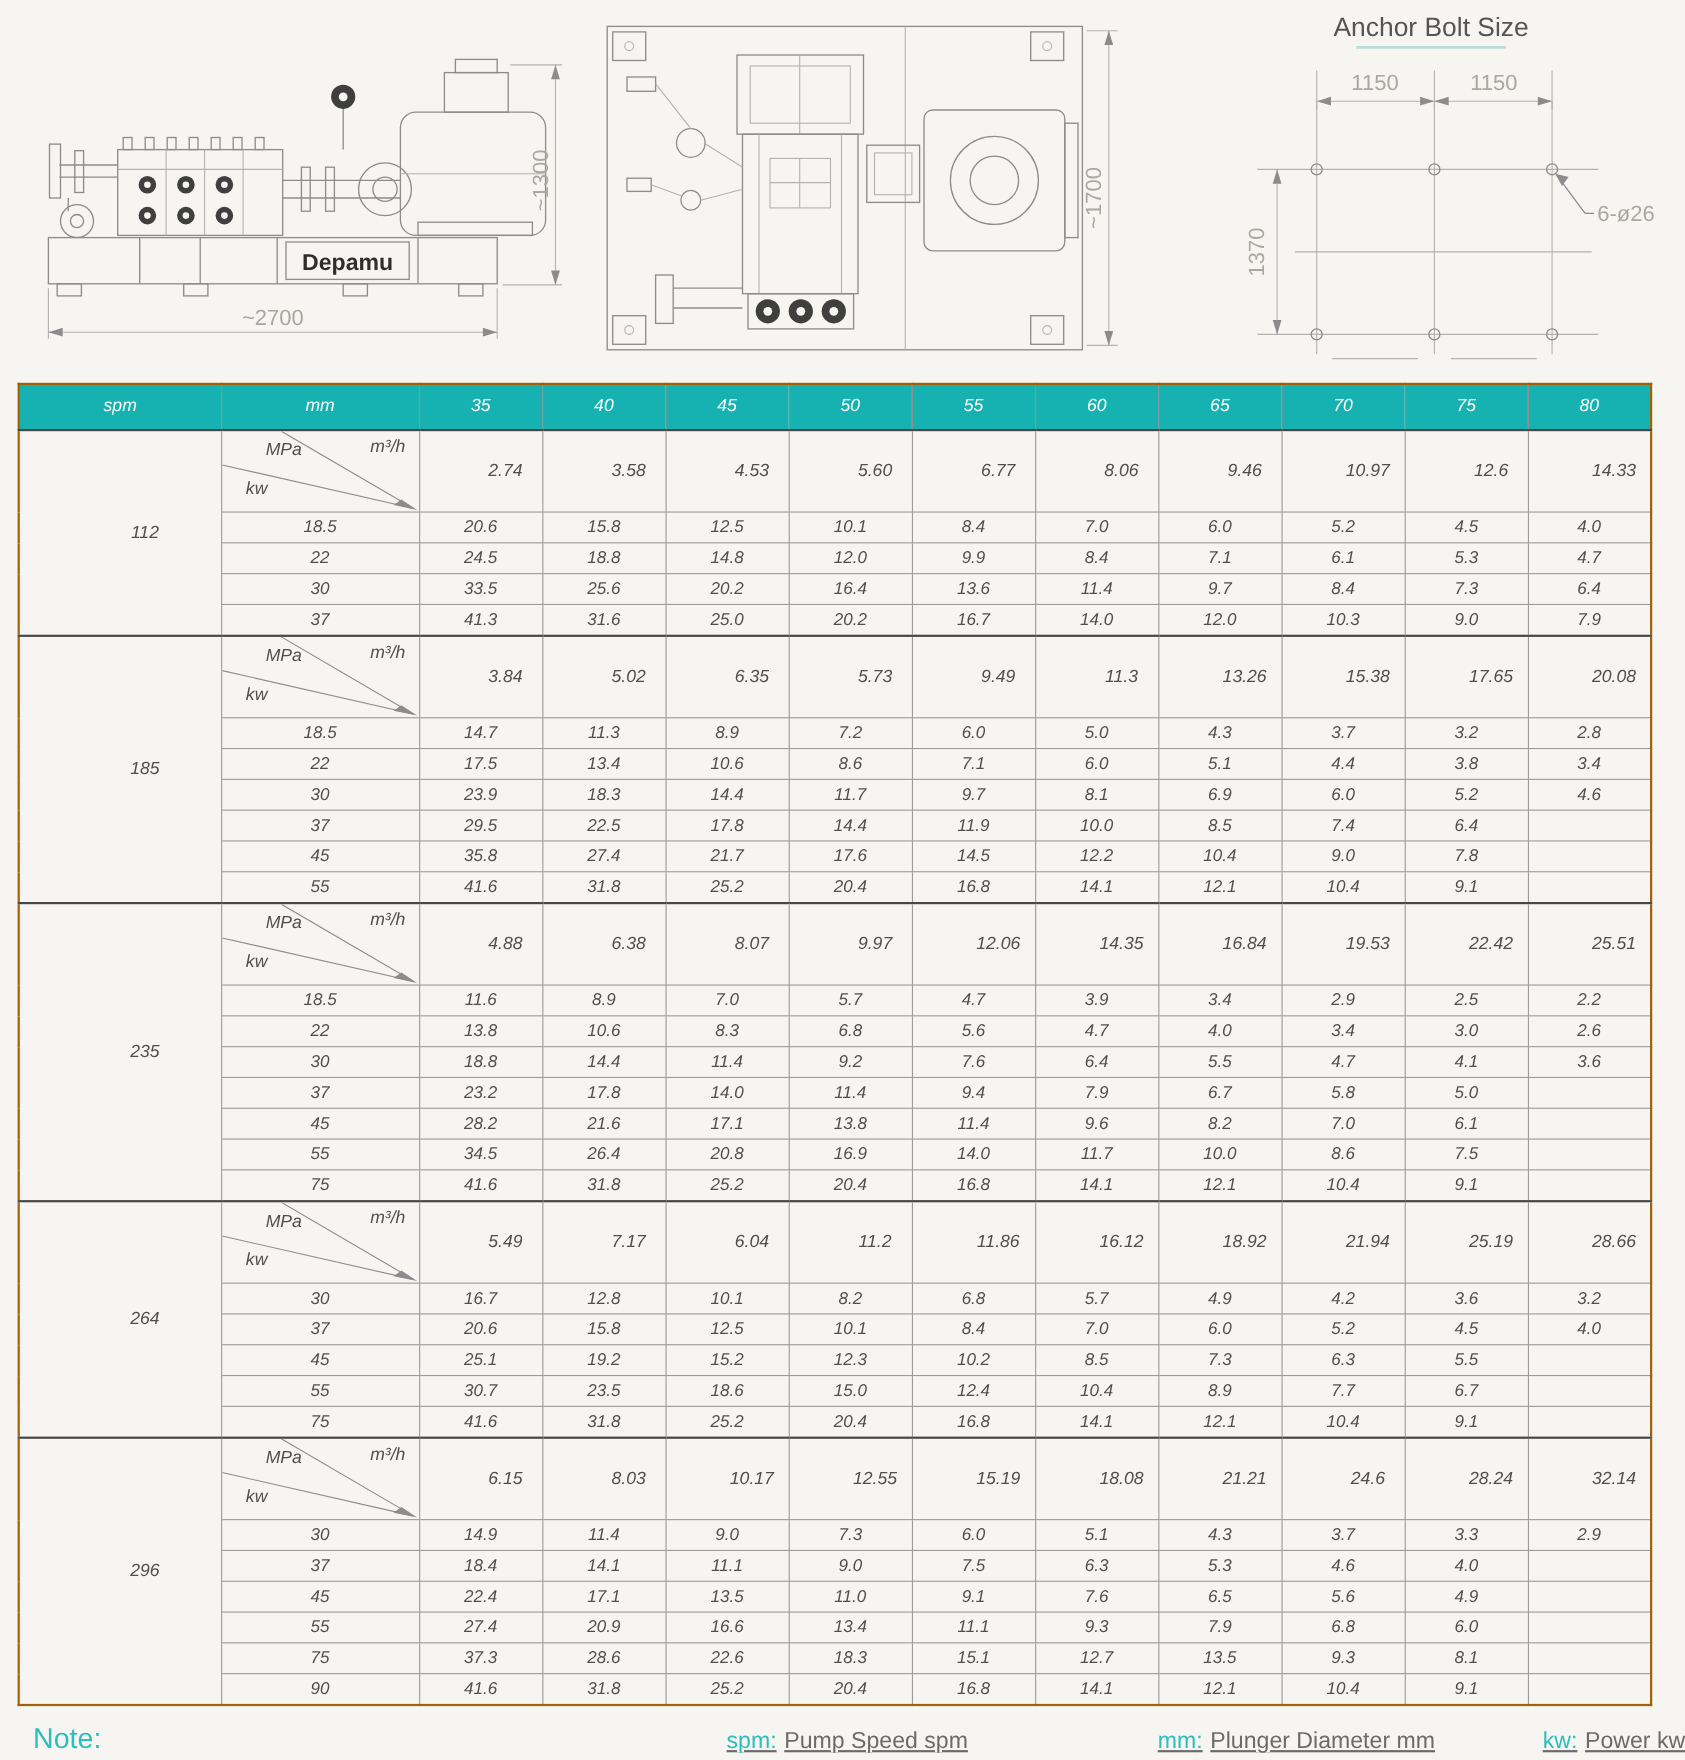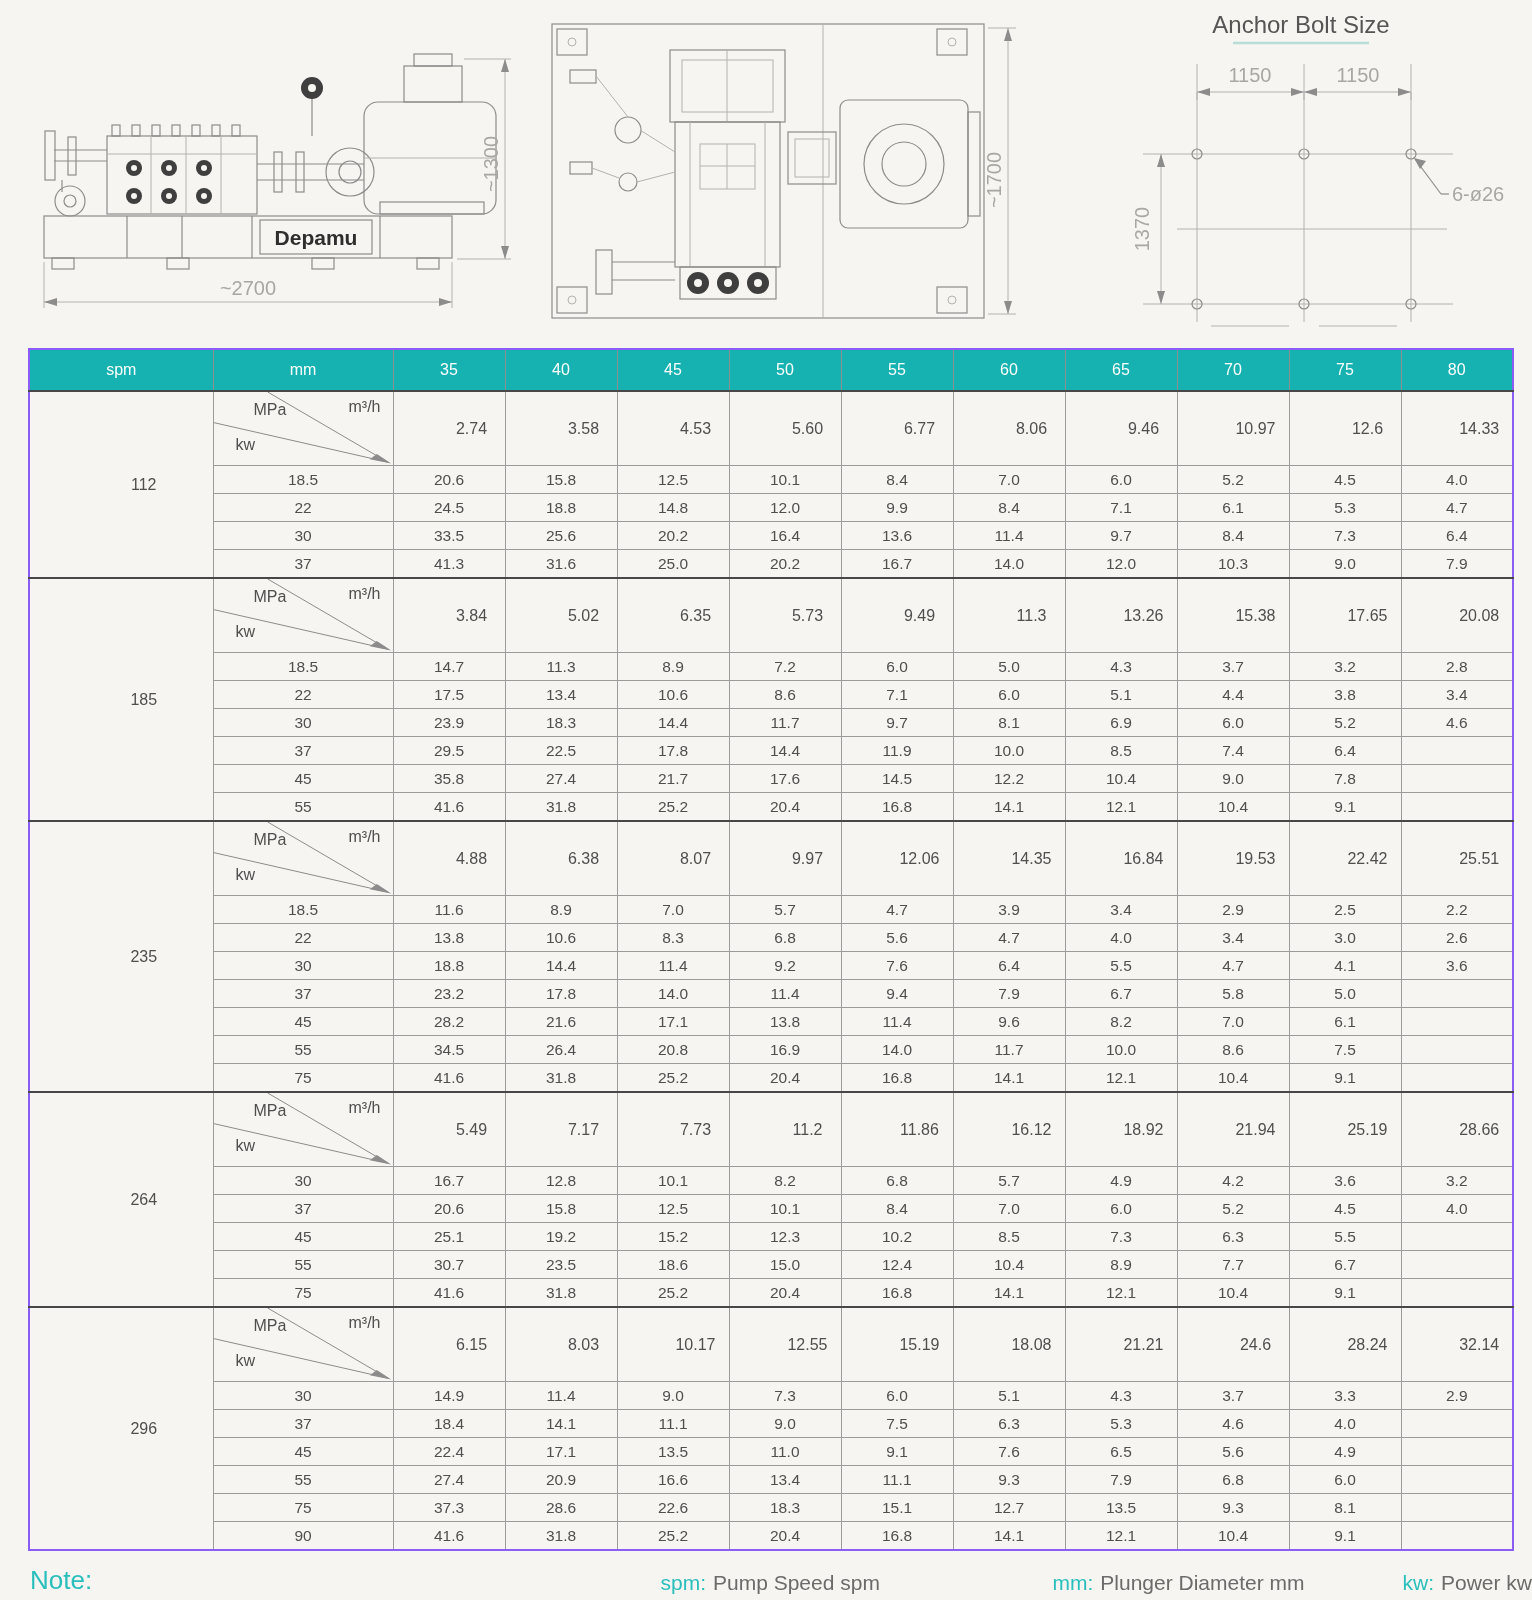--- a/index.html
+++ b/index.html
@@ -13,22 +13,23 @@
   .drawings{position:relative;width:1532px;height:348px;}
   .drawings svg{position:absolute;}
   .ln{stroke:#8c8c8c;stroke-width:1.2;fill:none;}
   .lt{stroke:#b4b2ae;stroke-width:1;fill:none;}
   .dimtxt{fill:#a9a7a2;font-size:20px;}
   .dkfill{fill:#3f3f3f;}
   .arw{fill:#8c8c8c;}
   
   table.spec{
     border-collapse:collapse;table-layout:fixed;
-    margin-left:28px;width:1484px;
-    border:2px solid #8b5cf6;
+    margin-left:16px;width:1484px;
+    border:2px solid #a16207;
+    font-style:italic;
   }
   .spec col.c-spm{width:184px;}
   .spec col.c-mm{width:180px;}
   .spec col.c-d{width:112px;}
   .spec th{
     background:#16b2b2;color:#fdfdfd;font-weight:normal;
     font-size:16px;height:38px;border:1px solid #8f8f8f;border-top:none;
   }
   .spec td{
     border:1px solid #9b9b9b;text-align:center;
@@ -43,21 +44,21 @@
   .dl-mpa{left:40px;top:10px;}
   .dl-flow{right:12px;top:7px;}
   .dl-kw{left:22px;bottom:12px;}
   
   .note{display:flex;align-items:flex-start;margin:14px 0 0 30px;justify-content:space-between;}
   .note-label{color:#2abfbd;font-size:26px;line-height:1.2;margin-right:20px;white-space:nowrap;}
   .note-grid{
     display:grid;grid-template-columns:392px 350px auto;
     grid-auto-rows:35px;font-size:21px;color:#6b6b6b;align-items:center;
   }
-  .note-item{white-space:nowrap;}
+  .note-item{white-space:nowrap;text-decoration:underline;}
   .nk{color:#2abfbd;margin-right:7px;}
 </style>
 </head>
 <body>
 
 <div class="drawings">
 
   <svg style="left:12px;top:4px" width="505" height="340" viewBox="0 0 505 340">
 
     <rect class="ln" x="32" y="212" width="408" height="42"></rect>
@@ -567,21 +568,21 @@
             <line x1="30" y1="0" x2="97" y2="96" stroke="#8c8c8c" stroke-width="1" vector-effect="non-scaling-stroke"></line>
             <line x1="0" y1="42" x2="97" y2="96" stroke="#8c8c8c" stroke-width="1" vector-effect="non-scaling-stroke"></line>
             <polygon points="99,98 87,92 91,85" fill="#8c8c8c"></polygon>
           </svg>
           <span class="dl dl-mpa">MPa</span>
           <span class="dl dl-flow">m³/h</span>
           <span class="dl dl-kw">kw</span>
         </td>
         <td>5.49</td>
         <td>7.17</td>
-        <td>7.73</td>
+        <td>6.04</td>
         <td>11.2</td>
         <td>11.86</td>
         <td>16.12</td>
         <td>18.92</td>
         <td>21.94</td>
         <td>25.19</td>
         <td>28.66</td>
       </tr>
       <tr>
         <td class="kw-cell">30</td>

